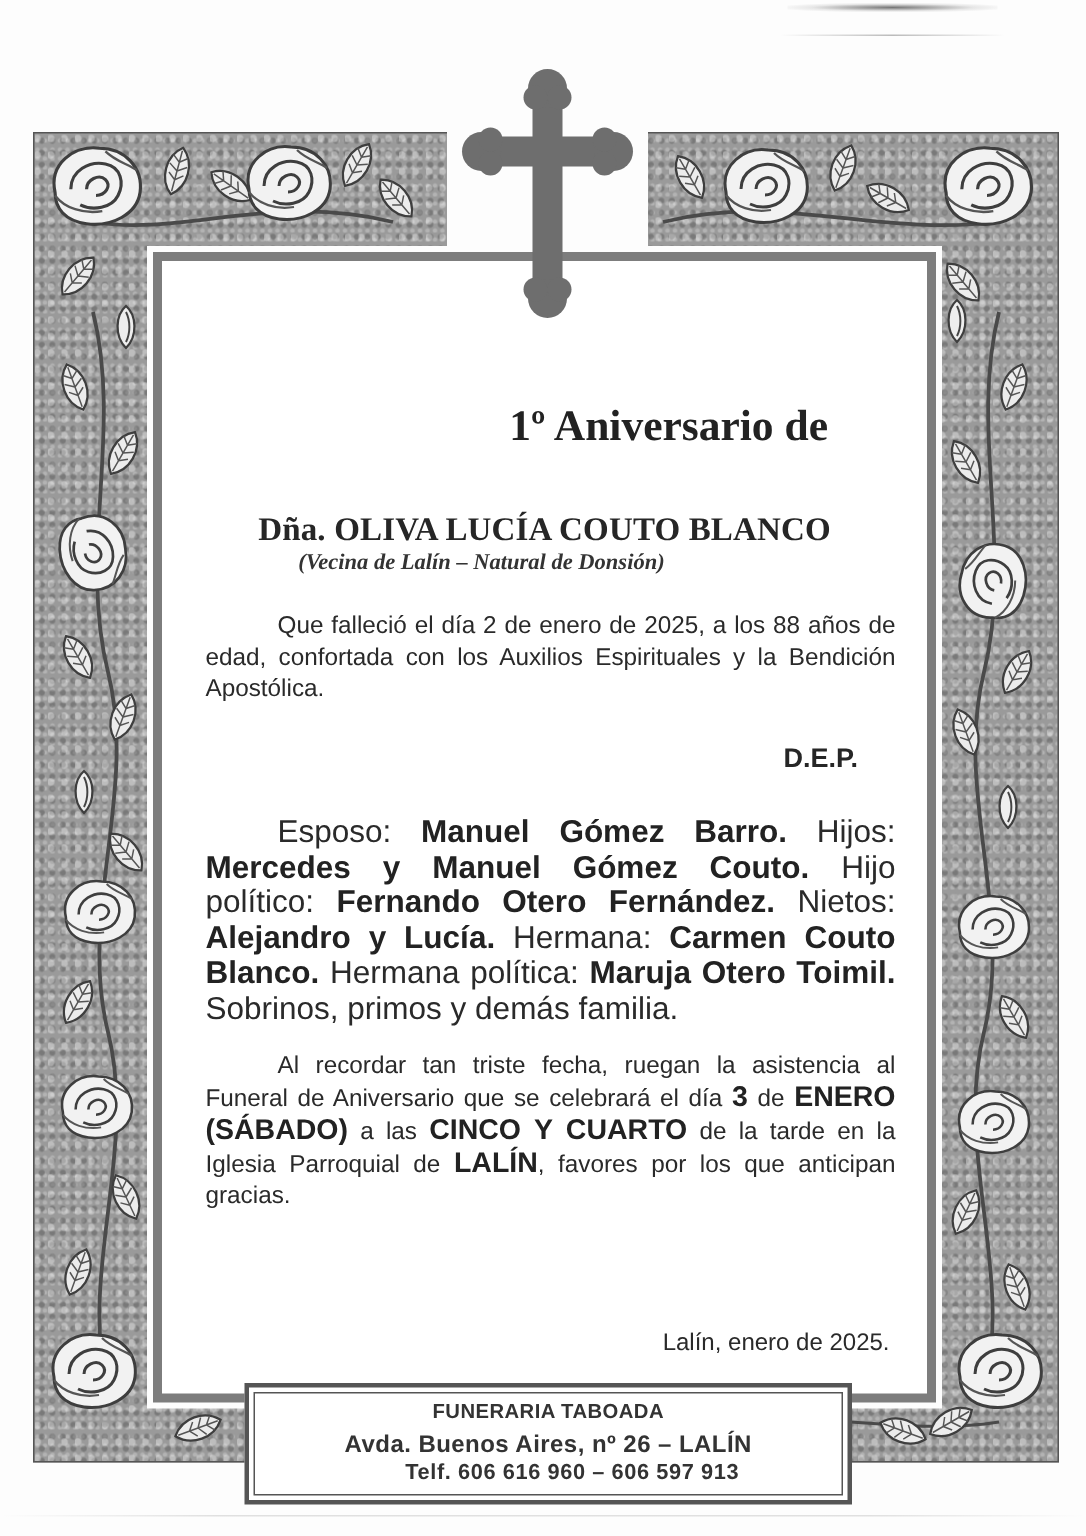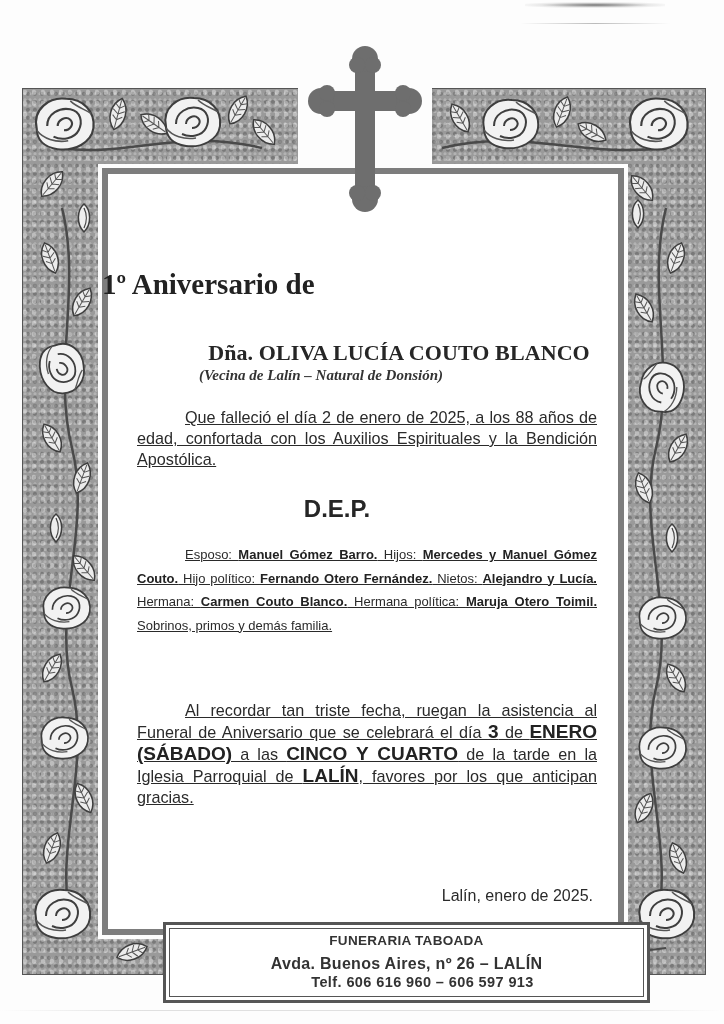--- a/index.html
+++ b/index.html
@@ -37,52 +37,52 @@
   .inner-outer {
     position: absolute; left: 98px; top: 164px; width: 530px; height: 775px;
     background: #fdfdfd; box-sizing: border-box;
   }
   .inner-panel {
     position: absolute; left: 102px; top: 168px; width: 522px; height: 767px;
     box-sizing: border-box; border: 6px solid #7d7d7d; background: #fff;
   }
   .cross { position: absolute; left: 305px; top: 43px; width: 120px; height: 172px; }
   .title {
-    position: absolute; left: 102px; top: 268px; width: 450px; text-align: left;
+    position: absolute; left: 102px; top: 268px; width: 450px; text-align: right;
     font-family: "Liberation Serif", serif; font-weight: bold; font-size: 29px; color: #222;
   }
   .name {
     position: absolute; left: 102px; top: 340px; width: 522px; text-align: center;
-    font-family: "Liberation Serif", serif; font-weight: bold; font-size: 22px; color: #262626; letter-spacing: 0.1px; margin-left: 36px;
+    font-family: "Liberation Serif", serif; font-weight: bold; font-size: 22px; color: #262626; letter-spacing: 0.1px;
   }
   .origin {
     position: absolute; left: 102px; top: 367px; width: 438px; text-align: center;
     font-family: "Liberation Serif", serif; font-weight: bold; font-style: italic; font-size: 15px; color: #333;
   }
   .para {
     position: absolute; left: 137px; width: 460px; text-align: justify;
-    font-size: 16.2px; line-height: 21px; color: #2a2a2a; text-decoration: underline;
+    font-size: 16.2px; line-height: 21px; color: #2a2a2a;
   }
   .para .indent { display: inline-block; width: 48px; }
   .para b { font-weight: bold; color: #222; }
   .p1 { top: 407px; }
   .dep {
-    position: absolute; left: 102px; top: 495px; width: 470px; text-align: center;
-    font-weight: bold; font-size: 24px; color: #262626;
-  }
-  .p2 { top: 543px; font-size: 13px; line-height: 23.5px; }
+    position: absolute; left: 102px; top: 495px; width: 470px; text-align: right;
+    font-weight: bold; font-size: 18px; color: #262626;
+  }
+  .p2 { top: 543px; font-size: 21px; line-height: 23.5px; }
   .p3 { top: 700px; line-height: 21px; }
   .p3 .big { font-size: 19px; font-weight: bold; }
   .signoff {
     position: absolute; left: 137px; top: 848px; width: 456px; text-align: right;
     font-size: 16px; color: #2a2a2a; margin-top: 39px;
   }
   
   .fh-box {
-    position: absolute; left: 163px; top: 922px; width: 487px; height: 81px;
+    position: absolute; left: 163px; top: 922px; width: 405px; height: 81px;
     box-sizing: border-box; border: 3px solid #555; background: #fff;
   }
   .fh-inner {
     position: absolute; left: 3px; top: 3px; right: 3px; bottom: 3px;
     border: 1.5px solid #555;
   }
   .fh-name {
     position: absolute; left: 0; right: 0; top: 8px; text-align: center;
     font-weight: bold; font-size: 13.5px; color: #333; letter-spacing: 0.3px;
   }

